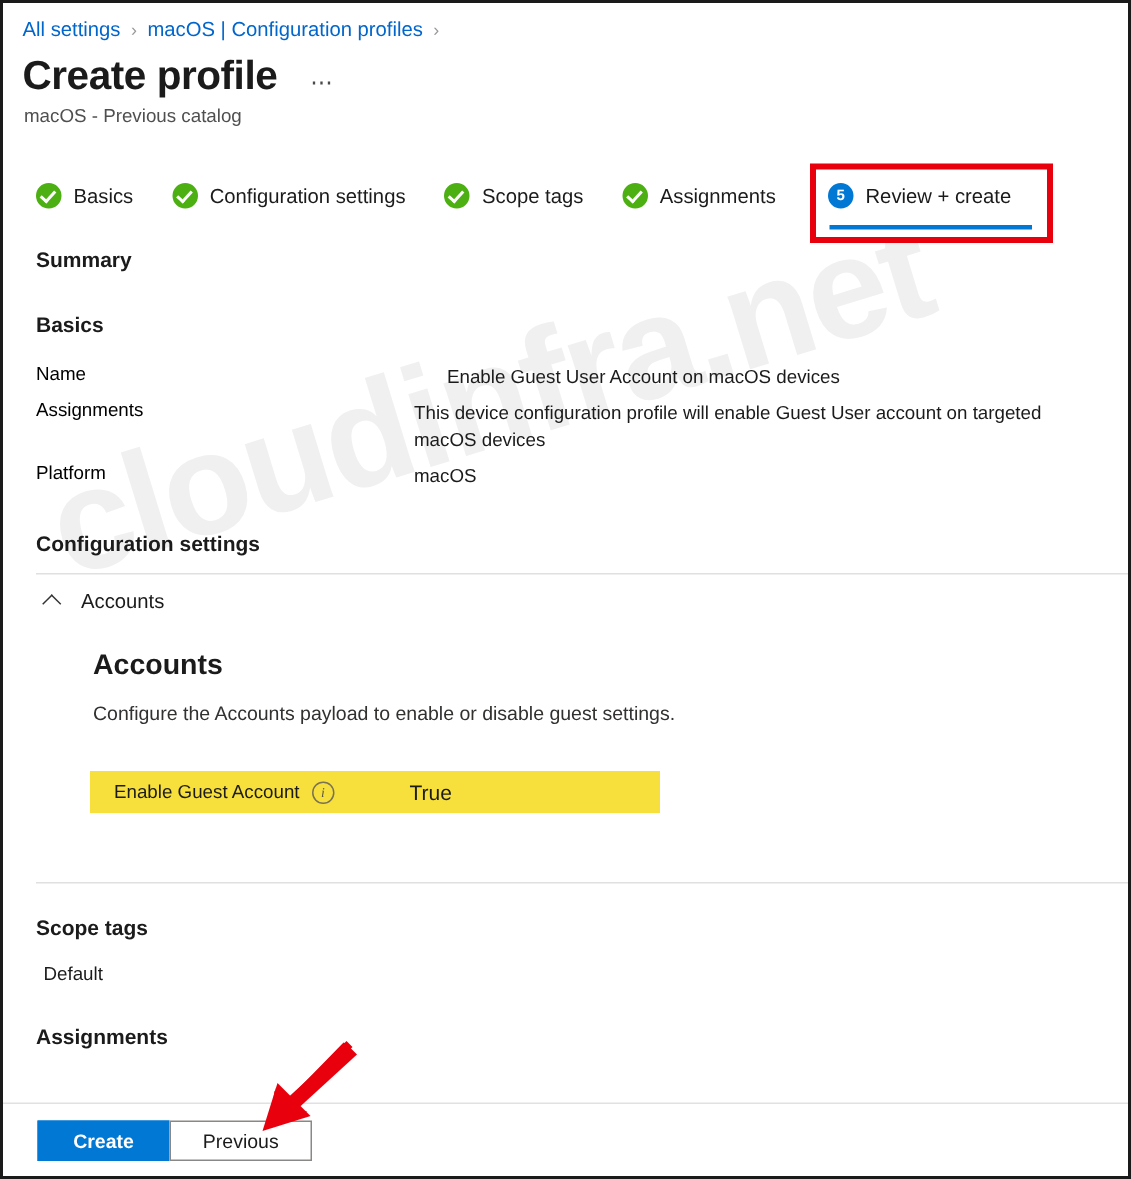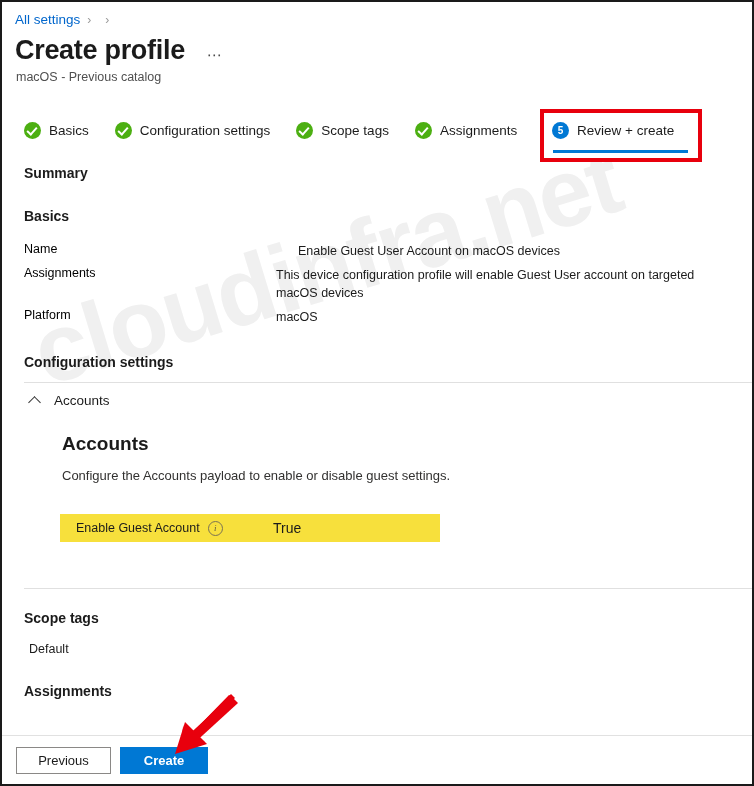--- a/index.html
+++ b/index.html
@@ -362,20 +362,21 @@
 <div id="screen">
   <div class="inner">
 
     <div class="watermark">cloudinfra.net</div>
 
     <div class="layer">
 
       <div class="breadcrumb">
         <span class="crumb">All settings</span>
         <span class="sep">›</span>
+        <span class="crumb">macOS | Configuration profiles</span>
         <span class="sep">›</span>
       </div>
 
       <div class="title-row">
         <div class="page-title">Create profile</div>
         <div class="ellipsis-btn">⋯</div>
       </div>
       <div class="subtitle">macOS - Previous catalog</div>
 
       <div class="wizard">
@@ -439,22 +440,22 @@
 
       <div class="divider" style="left:22px; top:586px; width:728px;"></div>
 
       <div class="section-head" style="left:22px; top:608px;">Scope tags</div>
       <div class="kv-value" style="left:27px; top:638px;">Default</div>
 
       <div class="section-head" style="left:22px; top:681px;">Assignments</div>
 
       <div class="footer-divider"></div>
       <div class="btn-row">
+        <button class="btn btn-primary">Create</button>
         <button class="btn btn-secondary">Previous</button>
-        <button class="btn btn-primary">Create</button>
       </div>
 
       <svg class="arrow-annot" viewBox="0 0 76 62">
         <path d="M70 4 L26 46 L40 47 L14 58 L19 31 L24 42 L66 0 Z" fill="#e8000d"></path>
         <path d="M68 3 L22 49 L17 56 L15 57 L18 33 L23 43 L64 1 Z" fill="#e8000d"></path>
         <polygon points="10,60 20,28 42,50" fill="#e8000d"></polygon>
         <polygon points="66,2 73,9 26,52 19,45" fill="#e8000d"></polygon>
       </svg>
 
     </div>

